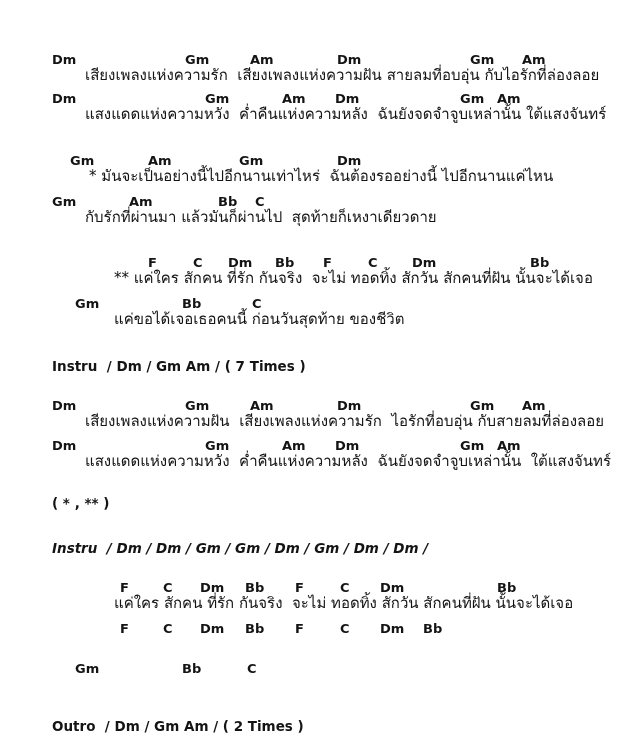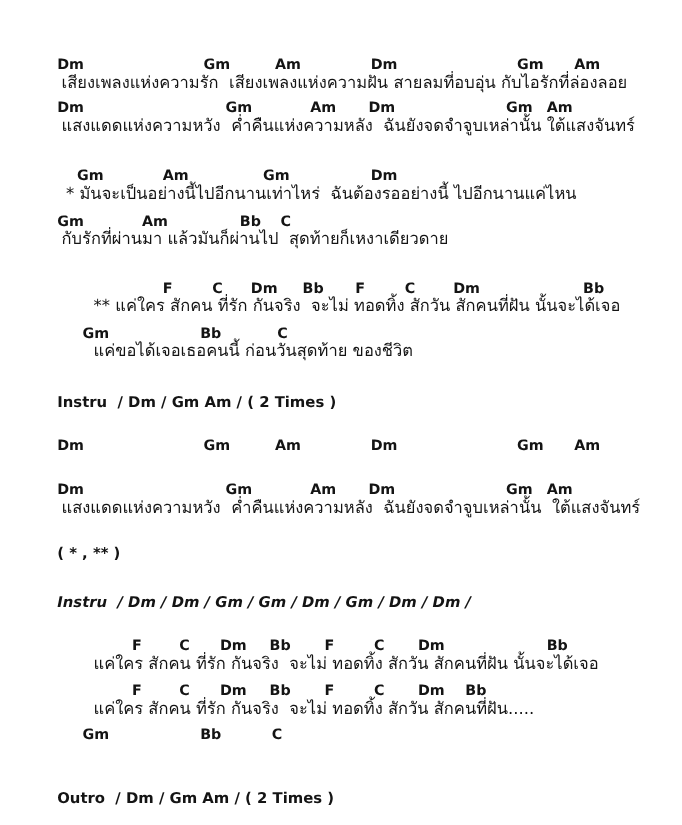--- a/index.html
+++ b/index.html
@@ -24,20 +24,21 @@
   }
   .row.header {
     font-weight: bold;
     font-size: 13.5px;
     line-height: 1.1;
     letter-spacing: 0px;
   }
   .row.lyric {
     font-size: 15px;
     line-height: 1.25;
+    margin-left: 29px;
   }
   .row.header, .row.lyric {
     position: absolute;
     width: auto;
   }
   .row.chords {
     height: 15px;
   }
   .chord {
     position: absolute;
@@ -57,25 +58,25 @@
     <div class="row chords" style="top: 92px;"><span class="chord" style="left: 52px;">Dm</span><span class="chord" style="left: 205px;">Gm</span><span class="chord" style="left: 282px;">Am</span><span class="chord" style="left: 335px;">Dm</span><span class="chord" style="left: 460px;">Gm</span><span class="chord" style="left: 497px;">Am</span></div>
     <div class="row lyric" style="top: 105px; left: 56px;">แสงแดดแห่งความหวัง  ค่ำคืนแห่งความหลัง  ฉันยังจดจำจูบเหล่านั้น ใต้แสงจันทร์</div>
     <div class="row chords" style="top: 154px;"><span class="chord" style="left: 70px;">Gm</span><span class="chord" style="left: 148px;">Am</span><span class="chord" style="left: 239px;">Gm</span><span class="chord" style="left: 337px;">Dm</span></div>
     <div class="row lyric" style="top: 167px; left: 60px; text-align: right;">* มันจะเป็นอย่างนี้ไปอีกนานเท่าไหร่  ฉันต้องรออย่างนี้ ไปอีกนานแค่ไหน</div>
     <div class="row chords" style="top: 195px;"><span class="chord" style="left: 52px;">Gm</span><span class="chord" style="left: 129px;">Am</span><span class="chord" style="left: 218px;">Bb</span><span class="chord" style="left: 255px;">C</span></div>
     <div class="row lyric" style="top: 208px; left: 56px;">กับรักที่ผ่านมา แล้วมันก็ผ่านไป  สุดท้ายก็เหงาเดียวดาย</div>
     <div class="row chords" style="top: 256px;"><span class="chord" style="left: 148px;">F</span><span class="chord" style="left: 193px;">C</span><span class="chord" style="left: 228px;">Dm</span><span class="chord" style="left: 275px;">Bb</span><span class="chord" style="left: 323px;">F</span><span class="chord" style="left: 368px;">C</span><span class="chord" style="left: 412px;">Dm</span><span class="chord" style="left: 530px;">Bb</span></div>
     <div class="row lyric" style="top: 269px; left: 85px;">** แค่ใคร สักคน ที่รัก กันจริง  จะไม่ ทอดทิ้ง สักวัน สักคนที่ฝัน นั้นจะได้เจอ</div>
     <div class="row chords" style="top: 297px;"><span class="chord" style="left: 75px;">Gm</span><span class="chord" style="left: 182px;">Bb</span><span class="chord" style="left: 252px;">C</span></div>
     <div class="row lyric" style="top: 310px; left: 85px;">แค่ขอได้เจอเธอคนนี้ ก่อนวันสุดท้าย ของชีวิต</div>
-    <div class="row header" style="top: 359px; left: 52px;">Instru  / Dm / Gm Am / ( 2 Times )</div>
+    <div class="row header" style="top: 359px; left: 52px;">Instru  / Dm / Gm Am / ( 7 Times )</div>
     <div class="row chords" style="top: 399px;"><span class="chord" style="left: 52px;">Dm</span><span class="chord" style="left: 185px;">Gm</span><span class="chord" style="left: 250px;">Am</span><span class="chord" style="left: 337px;">Dm</span><span class="chord" style="left: 470px;">Gm</span><span class="chord" style="left: 522px;">Am</span></div>
+    <div class="row lyric" style="top: 412px; left: 56px;">เสียงเพลงแห่งความฝัน  เสียงเพลงแห่งความรัก  ไอรักที่อบอุ่น กับสายลมที่ล่องลอย</div>
     <div class="row chords" style="top: 439px;"><span class="chord" style="left: 52px;">Dm</span><span class="chord" style="left: 205px;">Gm</span><span class="chord" style="left: 282px;">Am</span><span class="chord" style="left: 335px;">Dm</span><span class="chord" style="left: 460px;">Gm</span><span class="chord" style="left: 497px;">Am</span></div>
     <div class="row lyric" style="top: 452px; left: 56px;">แสงแดดแห่งความหวัง  ค่ำคืนแห่งความหลัง  ฉันยังจดจำจูบเหล่านั้น  ใต้แสงจันทร์</div>
     <div class="row header" style="top: 496px; left: 52px;">( * , ** )</div>
     <div class="row header" style="top: 541px; left: 52px; font-style: italic;">Instru  / Dm / Dm / Gm / Gm / Dm / Gm / Dm / Dm /</div>
     <div class="row chords" style="top: 581px;"><span class="chord" style="left: 120px;">F</span><span class="chord" style="left: 163px;">C</span><span class="chord" style="left: 200px;">Dm</span><span class="chord" style="left: 245px;">Bb</span><span class="chord" style="left: 295px;">F</span><span class="chord" style="left: 340px;">C</span><span class="chord" style="left: 380px;">Dm</span><span class="chord" style="left: 497px;">Bb</span></div>
     <div class="row lyric" style="top: 594px; left: 85px;">แค่ใคร สักคน ที่รัก กันจริง  จะไม่ ทอดทิ้ง สักวัน สักคนที่ฝัน นั้นจะได้เจอ</div>
     <div class="row chords" style="top: 622px;"><span class="chord" style="left: 120px;">F</span><span class="chord" style="left: 163px;">C</span><span class="chord" style="left: 200px;">Dm</span><span class="chord" style="left: 245px;">Bb</span><span class="chord" style="left: 295px;">F</span><span class="chord" style="left: 340px;">C</span><span class="chord" style="left: 380px;">Dm</span><span class="chord" style="left: 423px;">Bb</span></div>
-    <div class="row lyric" style="top: 635px; left: 85px;">แค่ใคร สักคน ที่รัก กันจริง  จะไม่ ทอดทิ้ง สักวัน สักคนที่ฝัน.....</div>
     <div class="row chords" style="top: 662px;"><span class="chord" style="left: 75px;">Gm</span><span class="chord" style="left: 182px;">Bb</span><span class="chord" style="left: 247px;">C</span></div>
     <div class="row header" style="top: 719px; left: 52px;">Outro  / Dm / Gm Am / ( 2 Times )</div>
   </div>
 
 </body></html>

